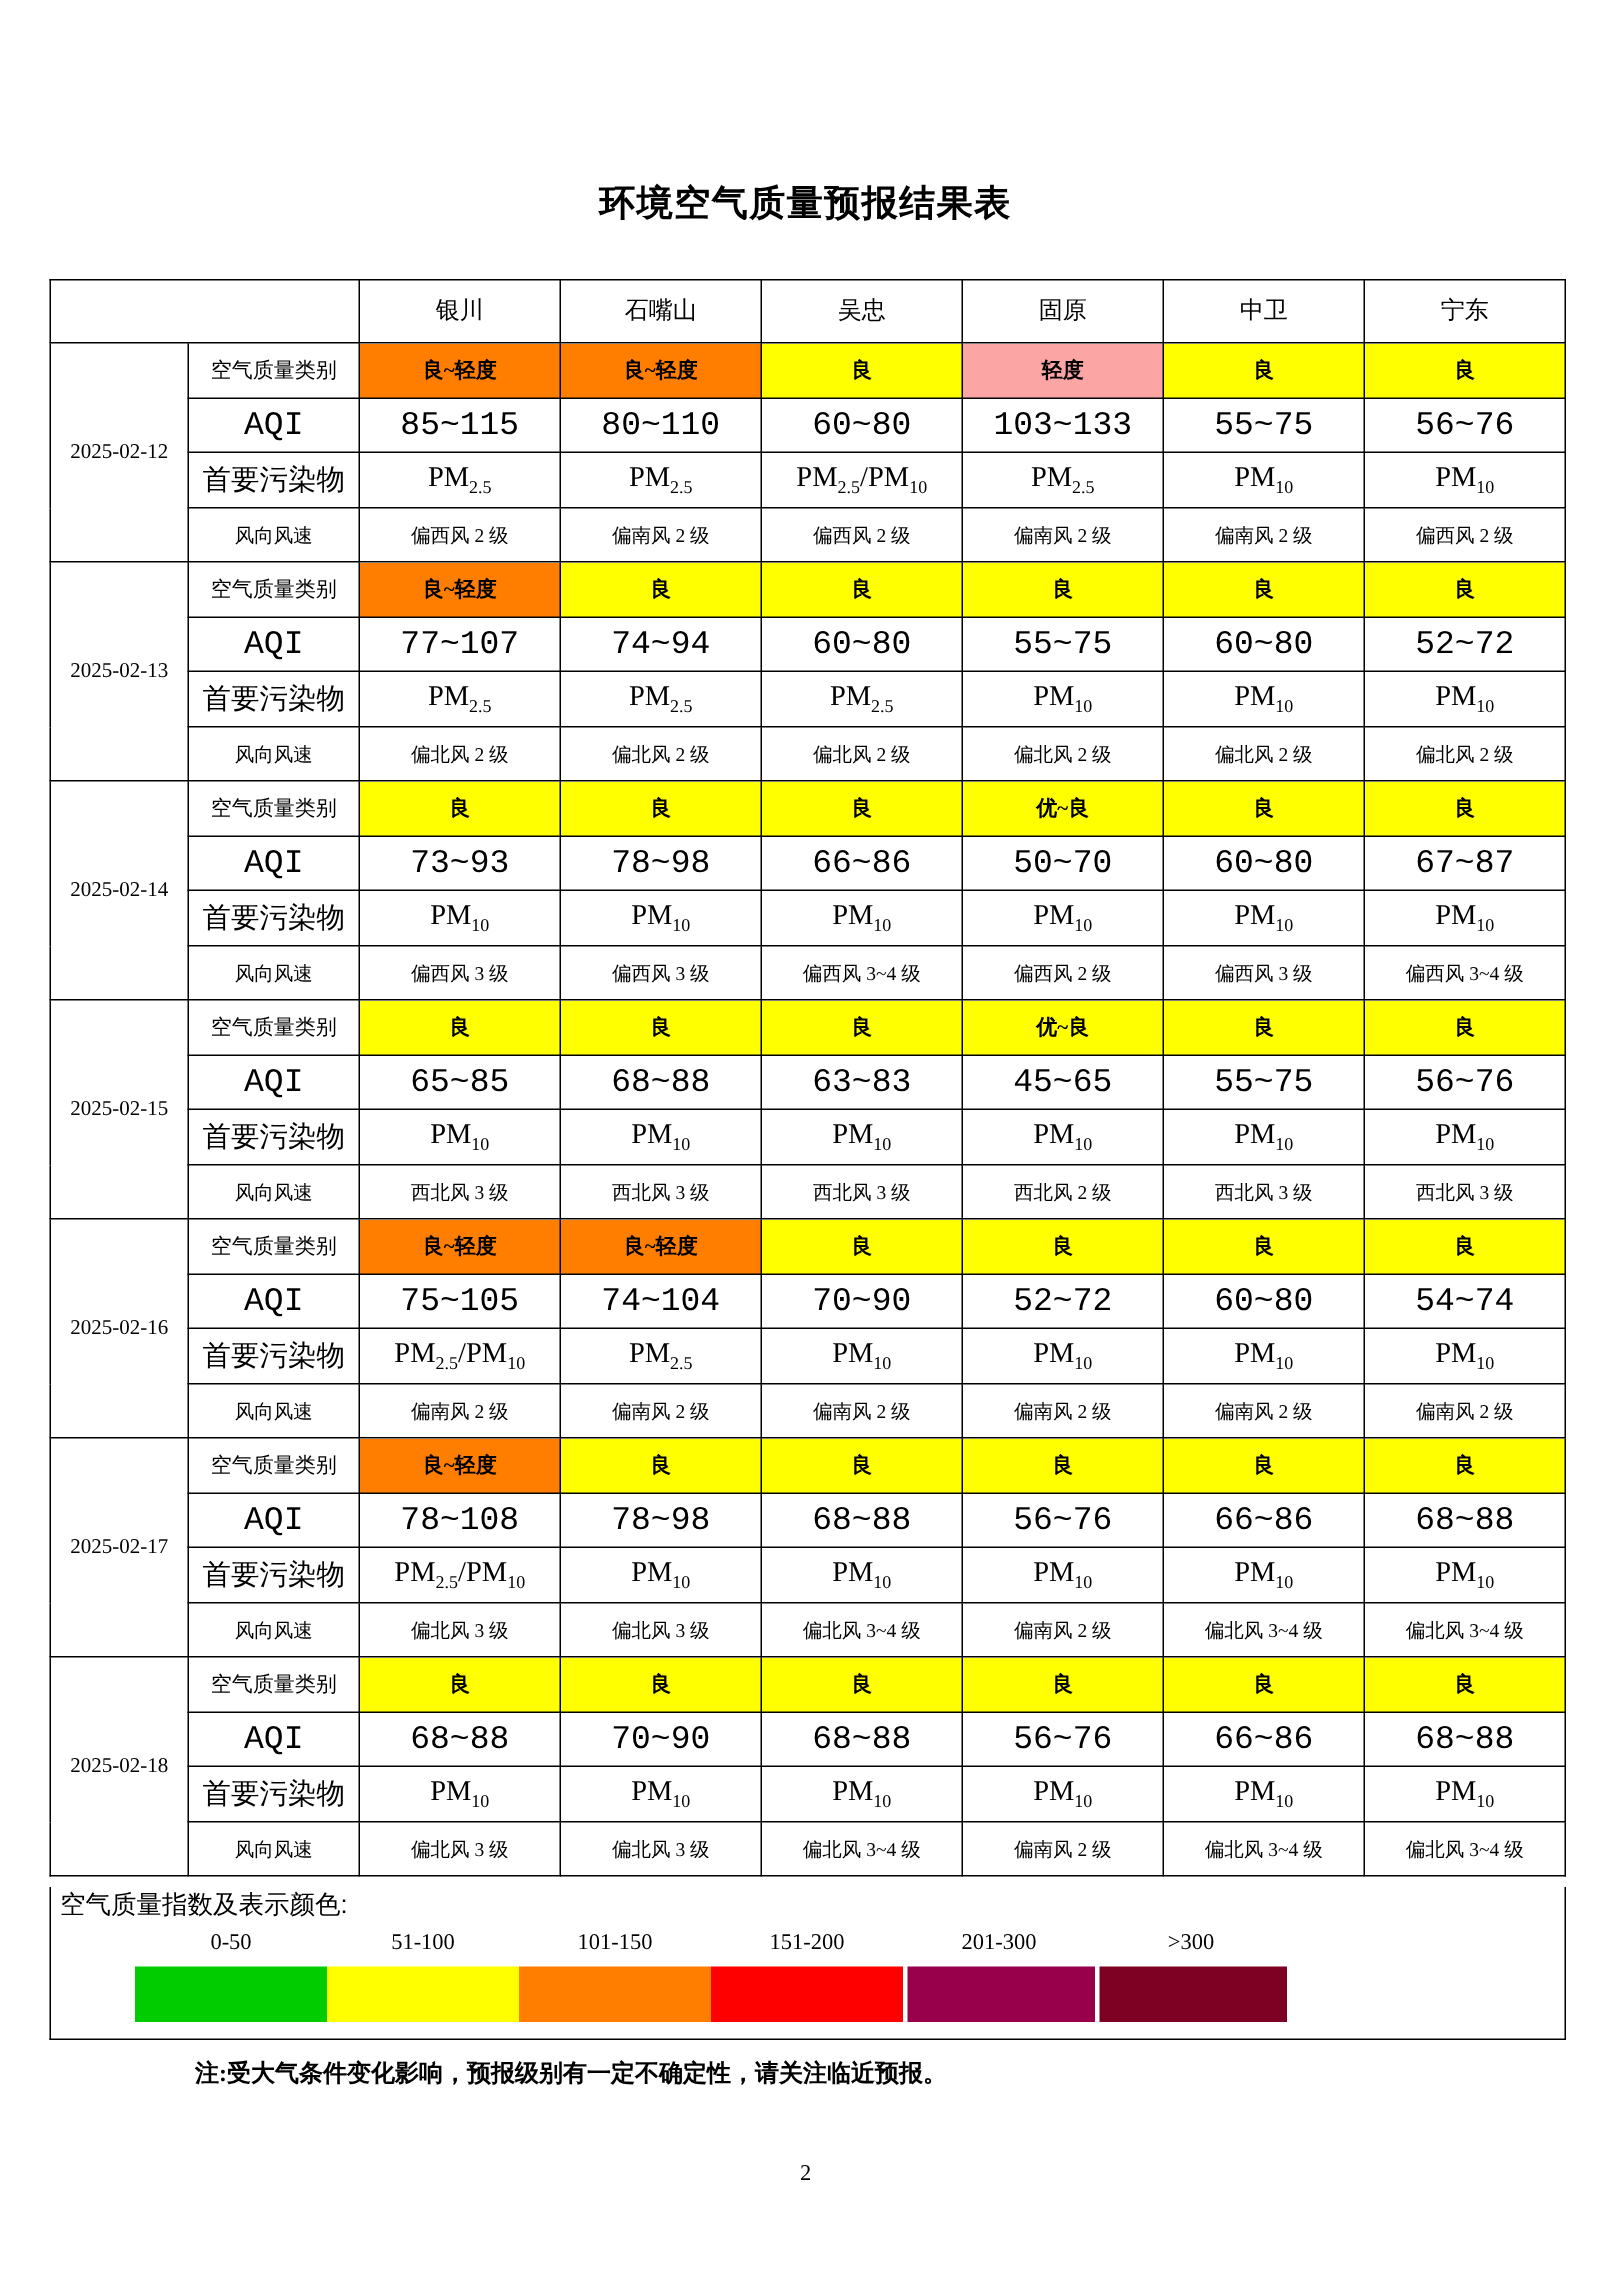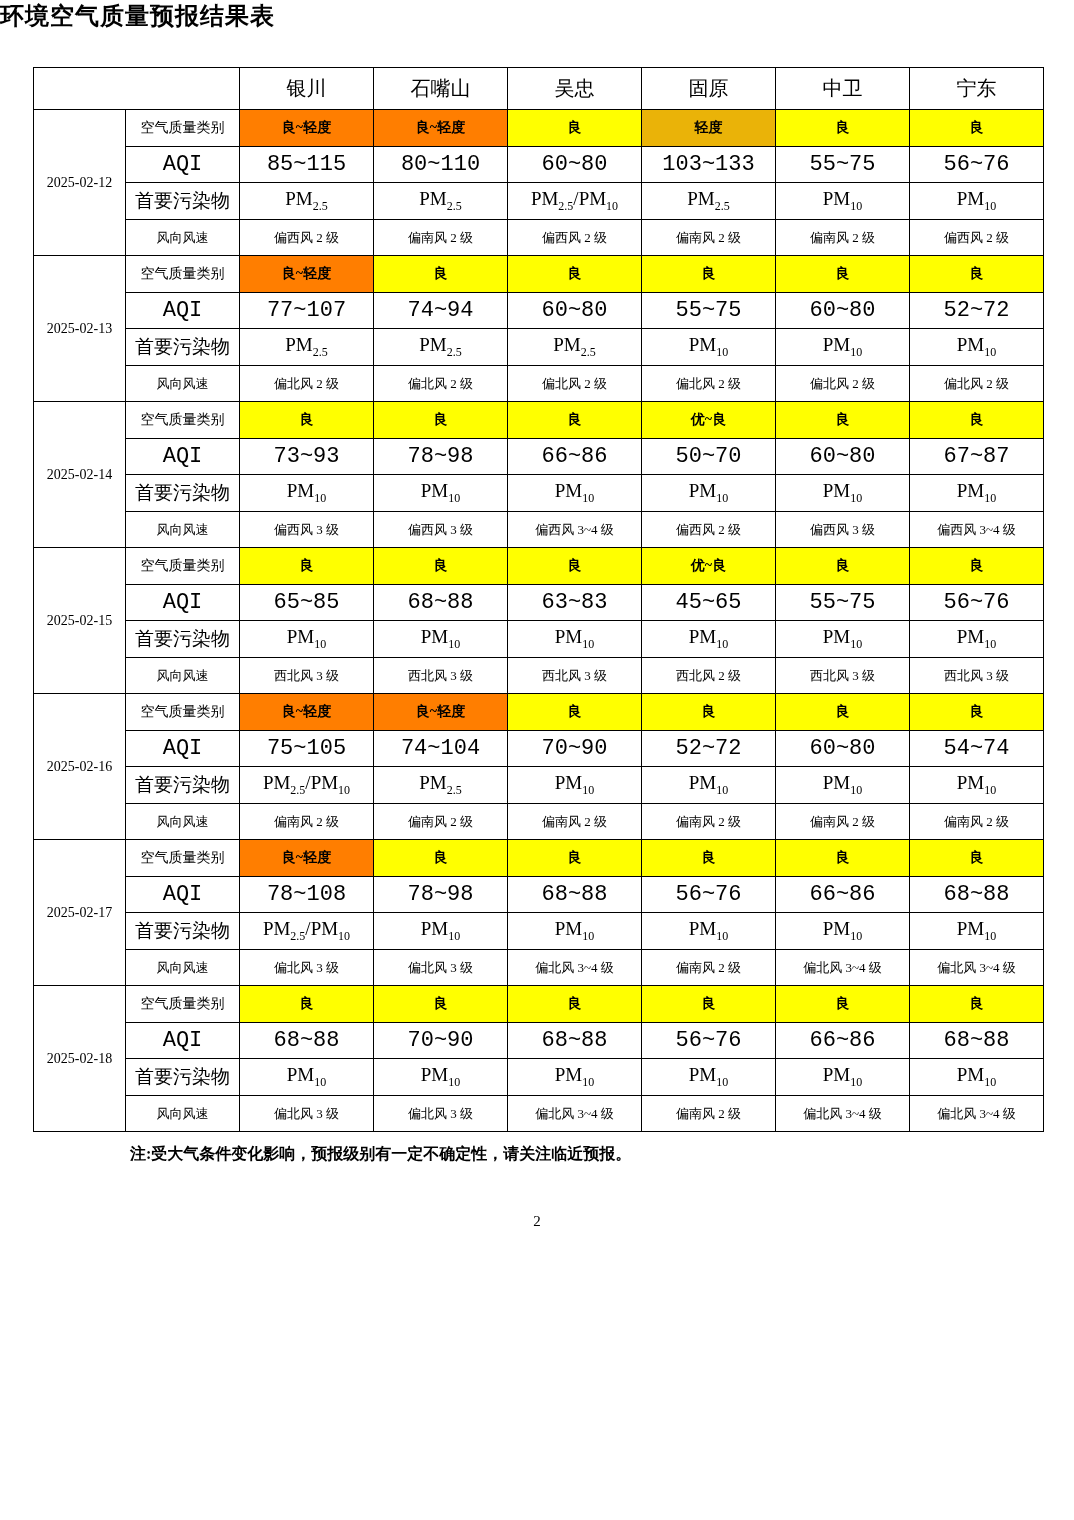--- a/index.html
+++ b/index.html
@@ -11,41 +11,42 @@
   }
   .page {
     position: relative;
     width: 1074px;
     height: 1520px;
     background: #ffffff;
     overflow: hidden;
   }
   .doc-title {
     margin: 0;
-    text-align: left;
+    padding-top: 119px;
+    text-align: center;
     font-size: 24px;
     font-weight: bold;
     letter-spacing: 1px;
   }
   table.forecast {
     border-collapse: collapse;
     table-layout: fixed;
     width: 1011px;
     margin: 35px 0 0 33px;
   }
   table.forecast td {
     border: 1px solid #000000;
     text-align: center;
     vertical-align: middle;
     padding: 0;
     overflow: hidden;
     white-space: nowrap;
   }
   tr.head-row { height: 42px; }
-  tr.head-row td { font-size: 20px; }
+  tr.head-row td { font-size: 16px; }
   tr.r-category { height: 37px; }
   tr.r-category td { font-size: 14px; font-weight: bold; }
   tr.r-aqi { height: 36px; }
   tr.r-aqi td { font-size: 22px; font-family: Liberation Mono, monospace; }
   tr.r-pollutant { height: 37px; }
   tr.r-pollutant td { font-size: 19px; text-align: center; }
   tr.r-pollutant td sub { font-size: 12px; }
   tr.r-wind { height: 36px; }
   tr.r-wind td { font-size: 13px; }
   td.date-cell { font-size: 15px; font-weight: normal !important; }
@@ -123,21 +124,21 @@
         <td>宁东</td>
       </tr>
     </thead>
     <tbody>
         <tr class="r-category">
           <td rowspan="4" class="date-cell">2025-02-12</td>
           <td class="label-cell">空气质量类别</td>
           <td style="background-color: rgb(255, 126, 0);">良~轻度</td>
           <td style="background-color: rgb(255, 126, 0);">良~轻度</td>
           <td style="background-color: rgb(255, 255, 0);">良</td>
-          <td style="background-color: #eab308;">轻度</td>
+          <td style="background-color: #fca5a5;">轻度</td>
           <td style="background-color: rgb(255, 255, 0);">良</td>
           <td style="background-color: rgb(255, 255, 0);">良</td>
         </tr>
         <tr class="r-aqi">
           <td class="label-cell">AQI</td>
           <td>85~115</td>
           <td>80~110</td>
           <td>60~80</td>
           <td>103~133</td>
           <td>55~75</td>
@@ -379,18 +380,37 @@
           <td>偏北风 3 级</td>
           <td>偏北风 3 级</td>
           <td>偏北风 3~4 级</td>
           <td>偏南风 2 级</td>
           <td>偏北风 3~4 级</td>
           <td>偏北风 3~4 级</td>
         </tr>
       </tbody>
   </table>
 
+  <div class="legend-box">
+    <div class="legend-title">空气质量指数及表示颜色:</div>
+    <div class="legend-labels">
+      <span>0-50</span>
+      <span>51-100</span>
+      <span>101-150</span>
+      <span>151-200</span>
+      <span>201-300</span>
+      <span>&gt;300</span>
+    </div>
+    <div class="legend-strip">
+      <div class="sw" style="background-color: rgb(0, 204, 0);"></div>
+      <div class="sw" style="background-color: rgb(255, 255, 0);"></div>
+      <div class="sw" style="background-color: rgb(255, 126, 0);"></div>
+      <div class="sw" style="background-color: rgb(255, 0, 0);"></div>
+      <div class="sw" style="background-color: rgb(153, 0, 76);"></div>
+      <div class="sw" style="background-color: rgb(126, 0, 35);"></div>
+    </div>
+  </div>
 
   <div class="note-line">注:受大气条件变化影响，预报级别有一定不确定性，请关注临近预报。</div>
 
   <div class="page-number">2</div>
 
 </div>
 
 </body></html>

